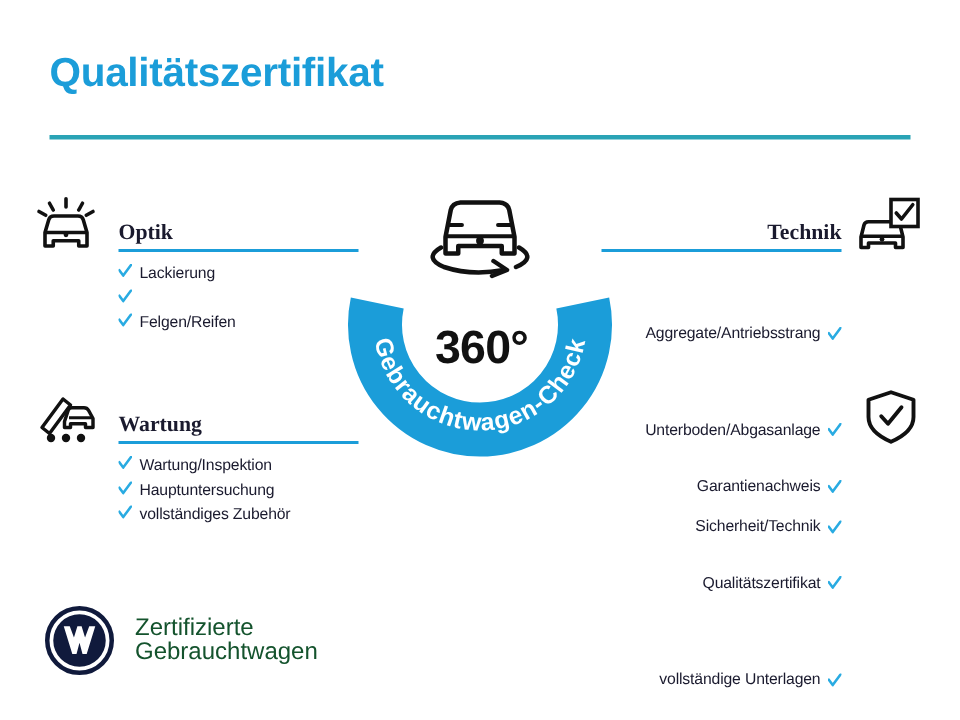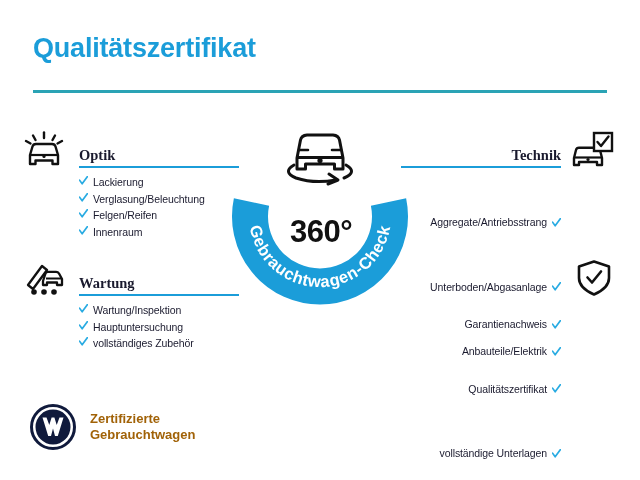--- a/index.html
+++ b/index.html
@@ -125,23 +125,23 @@
   
   .footer{
     position:absolute;
     left:30px; top:404px;
     display:flex;
     align-items:center;
     gap:14px;
   }
   .vw-mark{ width:46px;height:46px;display:block; }
   .footer-text{
-    font-size:13px;
-    font-weight:bold;
-    color:#a16207;
+    font-size:16px;
+    font-weight:normal;
+    color:#14532d;
     line-height:16px;
     white-space:nowrap;
   }
 </style>
 </head>
 <body>
 
 <div class="page">
 
   <div class="title">Qualitätszertifikat</div>
@@ -170,33 +170,26 @@
       <div class="li">
         <svg class="check" viewBox="0 0 10 10">
             <path d="M0.6 4.6 L3.5 8.6 L9.4 0.6" fill="none" stroke="#29ABE2" stroke-width="1.9" stroke-linecap="round" stroke-linejoin="round"></path>
           </svg>
         <span class="li-label">Lackierung</span>
       </div>
       <div class="li">
         <svg class="check" viewBox="0 0 10 10">
             <path d="M0.6 4.6 L3.5 8.6 L9.4 0.6" fill="none" stroke="#29ABE2" stroke-width="1.9" stroke-linecap="round" stroke-linejoin="round"></path>
           </svg>
-        <span class="li-label">Verglasung/Beleuchtung</span>
       </div>
       <div class="li">
         <svg class="check" viewBox="0 0 10 10">
             <path d="M0.6 4.6 L3.5 8.6 L9.4 0.6" fill="none" stroke="#29ABE2" stroke-width="1.9" stroke-linecap="round" stroke-linejoin="round"></path>
           </svg>
         <span class="li-label">Felgen/Reifen</span>
-      </div>
-      <div class="li">
-        <svg class="check" viewBox="0 0 10 10">
-            <path d="M0.6 4.6 L3.5 8.6 L9.4 0.6" fill="none" stroke="#29ABE2" stroke-width="1.9" stroke-linecap="round" stroke-linejoin="round"></path>
-          </svg>
-        <span class="li-label">Innenraum</span>
       </div>
     </div>
   </div>
 
   <div class="icon-box" style="left:22px; top:259px;">
     <svg viewBox="0 0 44 38" width="44" height="38" aria-hidden="true">
       <path d="M6 26 L20 7 L25 11 L11 30 Z" fill="none" stroke="#111" stroke-width="2.3" stroke-linejoin="round"></path>
       <path d="M21 22 L23.5 14.5 Q24 12.8 26 12.8 L34 12.8 Q36 12.8 37 14.5 L40 20 L40 26 L35 26 L35 23.5 L25 23.5 L25 26 L21 26 Z" fill="none" stroke="#111" stroke-width="2.3" stroke-linejoin="round"></path>
       <line x1="24" y1="19.5" x2="40" y2="19.5" stroke="#111" stroke-width="2"></line>
       <circle cx="12" cy="33" r="2.8" fill="#111"></circle>
@@ -252,21 +245,21 @@
             <path d="M0.6 4.6 L3.5 8.6 L9.4 0.6" fill="none" stroke="#29ABE2" stroke-width="1.9" stroke-linecap="round" stroke-linejoin="round"></path>
           </svg>
       </div>
       <div class="li">
         <span class="li-label">Unterboden/Abgasanlage</span>
         <svg class="check" viewBox="0 0 10 10">
             <path d="M0.6 4.6 L3.5 8.6 L9.4 0.6" fill="none" stroke="#29ABE2" stroke-width="1.9" stroke-linecap="round" stroke-linejoin="round"></path>
           </svg>
       </div>
       <div class="li">
-        <span class="li-label">Anbauteile/Elektrik</span>
+        <span class="li-label">Sicherheit/Technik</span>
         <svg class="check" viewBox="0 0 10 10">
             <path d="M0.6 4.6 L3.5 8.6 L9.4 0.6" fill="none" stroke="#29ABE2" stroke-width="1.9" stroke-linecap="round" stroke-linejoin="round"></path>
           </svg>
       </div>
     </div>
   </div>
 
   <div class="icon-box" style="left:572px; top:259px;">
     <svg viewBox="0 0 44 38" width="44" height="38" aria-hidden="true">
       <path d="M22 2.5 L37 7.5 L37 19 Q37 29 22 35.5 Q7 29 7 19 L7 7.5 Z" fill="none" stroke="#111" stroke-width="2.6" stroke-linejoin="round"></path>

